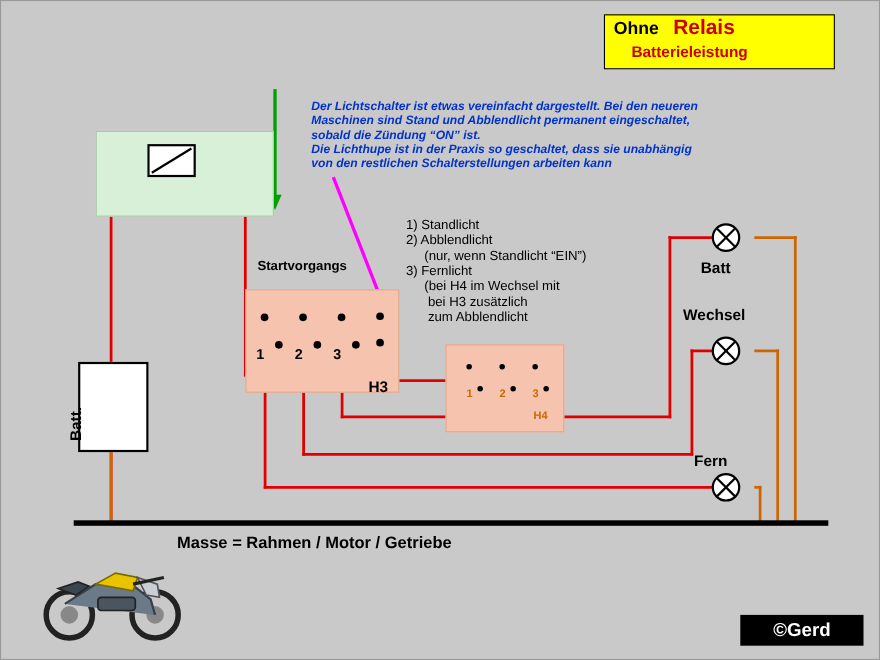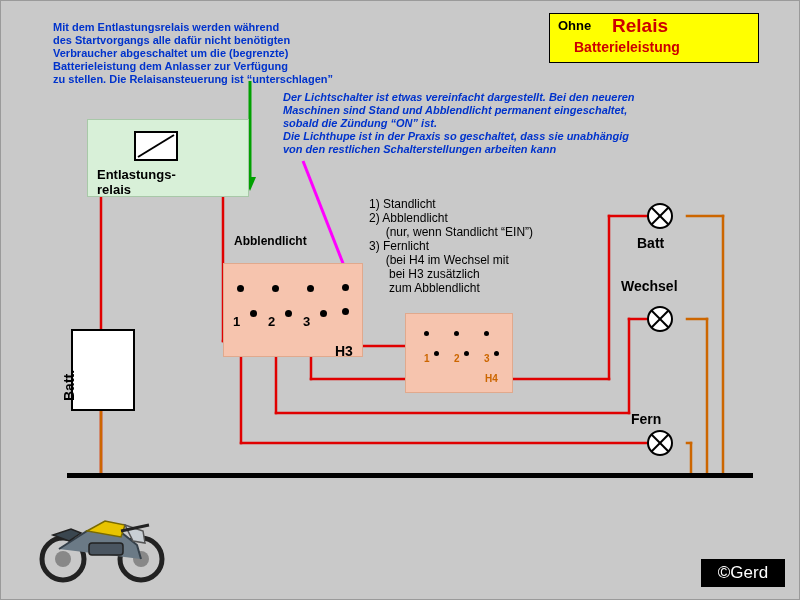--- a/index.html
+++ b/index.html
@@ -16,21 +16,21 @@
     border:1px solid #9a9a9a;
     box-sizing:border-box;
   }
   .abs{position:absolute;}
   .txt-blue{color:#0033cc;font-weight:bold;font-size:11px;line-height:13px;white-space:pre;}
   .txt-black{color:#000;font-weight:normal;font-size:12px;line-height:14px;white-space:pre;}
   .title-box{
     position:absolute;left:548px;top:12px;width:208px;height:48px;
     background:#ffff00;border:1px solid #000;
   }
-  .title-line1{position:absolute;left:8px;top:4px;font-size:13px;color:#000;font-weight:bold;}
+  .title-line1{position:absolute;left:8px;top:4px;font-size:16px;color:#000;font-weight:bold;}
   .title-relais{position:absolute;left:62px;top:1px;font-size:19px;color:#cc0000;font-weight:bold;}
   .title-line2{position:absolute;left:24px;top:25px;font-size:14px;color:#cc0000;font-weight:bold;}
 
   .greenbox{
     position:absolute;background:#d8f0d8;border:1px solid #a8c8a8;
   }
   .pinkbox{
     position:absolute;background:#f6c4ae;border:1px solid #e0a98d;
   }
   .relay-rect{
@@ -58,22 +58,22 @@
     position:absolute;font-weight:bold;font-size:14px;color:#000;white-space:nowrap;
   }
   .lbl-sm{
     position:absolute;font-weight:bold;font-size:12px;color:#000;white-space:nowrap;
   }
   .lbl-or{
     position:absolute;font-weight:bold;font-size:10px;color:#cc6600;white-space:nowrap;
   }
   .masse-bar{position:absolute;background:#000;}
   .logo{
-    position:absolute;right:14px;bottom:12px;width:84px;height:28px;
-    background:#000;color:#fff;font-weight:normal;font-size:17px;
+    position:absolute;right:14px;bottom:12px;width:112px;height:28px;
+    background:#000;color:#fff;font-weight:bold;font-size:17px;
     display:flex;align-items:center;justify-content:center;letter-spacing:0px;
   }
   .sw-dot{position:absolute;width:7px;height:7px;border-radius:50%;background:#000;}
   .sw-dot.sm{width:5px;height:5px;}
   svg{position:absolute;left:0;top:0;}
   .numlbl{position:absolute;font-weight:bold;font-size:13px;color:#000;}
 </style>
 </head>
 <body>
 
@@ -170,25 +170,20 @@
       <line x1="88" y1="388" x2="112" y2="388"></line>
     </g>
   </svg>
 
   <div class="title-box">
     <span class="title-line1">Ohne</span>
     <span class="title-relais">Relais</span>
     <span class="title-line2">Batterieleistung</span>
   </div>
 
-  <div class="abs txt-blue" style="left:52px;top:20px;">Mit dem Entlastungsrelais werden während
-des Startvorgangs alle dafür nicht benötigten
-Verbraucher abgeschaltet um die (begrenzte)
-Batterieleistung dem Anlasser zur Verfügung
-zu stellen. Die Relaisansteuerung ist “unterschlagen”</div>
 
   <div class="abs txt-blue" style="left:282px;top:90px;font-style:italic;">Der Lichtschalter ist etwas vereinfacht dargestellt. Bei den neueren
 Maschinen sind Stand und Abblendlicht permanent eingeschaltet,
 sobald die Zündung “ON” ist.
 Die Lichthupe ist in der Praxis so geschaltet, dass sie unabhängig
 von den restlichen Schalterstellungen arbeiten kann</div>
 
   <div class="abs txt-black" style="left:368px;top:196px;">1) Standlicht
 2) Abblendlicht
      (nur, wenn Standlicht “EIN”)
@@ -196,28 +191,26 @@
      (bei H4 im Wechsel mit
       bei H3 zusätzlich
       zum Abblendlicht</div>
 
   <div class="greenbox" style="left:86px;top:118px;width:160px;height:76px;"></div>
   <div class="relay-rect" style="left:133px;top:130px;width:40px;height:26px;">
     <svg width="40" height="26">
         <line x1="2" y1="24" x2="38" y2="2" stroke="#000" stroke-width="2"></line>
       </svg>
   </div>
-  <div class="abs" style="left:96px;top:166px;font-weight:bold;font-size:13px;color:#000;line-height:15px;white-space:pre;">Entlastungs-
-relais</div>
 
   <div class="batt-rect" style="left:70px;top:328px;width:60px;height:78px;"></div>
   <div class="vlabel" style="left:60px;top:400px;">Batt.</div>
 
   <div class="pinkbox" style="left:222px;top:262px;width:138px;height:92px;"></div>
-  <div class="lbl-sm" style="left:233px;top:233px;">Abblendlicht</div>
+  <div class="lbl-sm" style="left:233px;top:233px;">Startvorgangs</div>
   <div class="lbl" style="left:334px;top:342px;">H3</div>
   <div class="numlbl" style="left:232px;top:313px;">1</div>
   <div class="numlbl" style="left:267px;top:313px;">2</div>
   <div class="numlbl" style="left:302px;top:313px;">3</div>
 
   <div class="sw-dot" style="left:236px;top:284px;"></div>
   <div class="sw-dot" style="left:271px;top:284px;"></div>
   <div class="sw-dot" style="left:306px;top:284px;"></div>
   <div class="sw-dot" style="left:341px;top:283px;"></div>
   <div class="sw-dot" style="left:249px;top:309px;"></div>
@@ -240,20 +233,21 @@
   <div class="lamp" style="left:646px;top:202px;"></div>
   <div class="lbl" style="left:636px;top:234px;">Batt</div>
 
   <div class="lamp" style="left:646px;top:305px;"></div>
   <div class="lbl" style="left:620px;top:277px;">Wechsel</div>
 
   <div class="lamp" style="left:646px;top:429px;"></div>
   <div class="lbl" style="left:630px;top:410px;">Fern</div>
 
   <div class="masse-bar" style="left:66px;top:472px;width:686px;height:5px;"></div>
+  <div class="abs" style="left:160px;top:484px;font-weight:bold;font-size:15px;color:#000;">Masse = Rahmen / Motor / Getriebe</div>
 
   <svg width="150" height="86" style="position:absolute;left:28px;top:500px;">
     <circle cx="34" cy="58" r="21" fill="none" stroke="#222" stroke-width="5"></circle>
     <circle cx="34" cy="58" r="8" fill="#888"></circle>
     <circle cx="112" cy="58" r="21" fill="none" stroke="#222" stroke-width="5"></circle>
     <circle cx="112" cy="58" r="8" fill="#888"></circle>
     <path d="M30 48 L58 30 L88 28 L108 44 L112 58" fill="#6b7a86" stroke="#35404a" stroke-width="2"></path>
     <path d="M58 30 L76 20 L96 24 L92 36 Z" fill="#e8c400" stroke="#7a6a00" stroke-width="1.5"></path>
     <path d="M24 34 L42 28 L52 32 L40 40 Z" fill="#3a464f" stroke="#222" stroke-width="1.5"></path>
     <path d="M96 24 L114 30 L116 42 L104 40 Z" fill="#c9cfd4" stroke="#555" stroke-width="1.5"></path>

